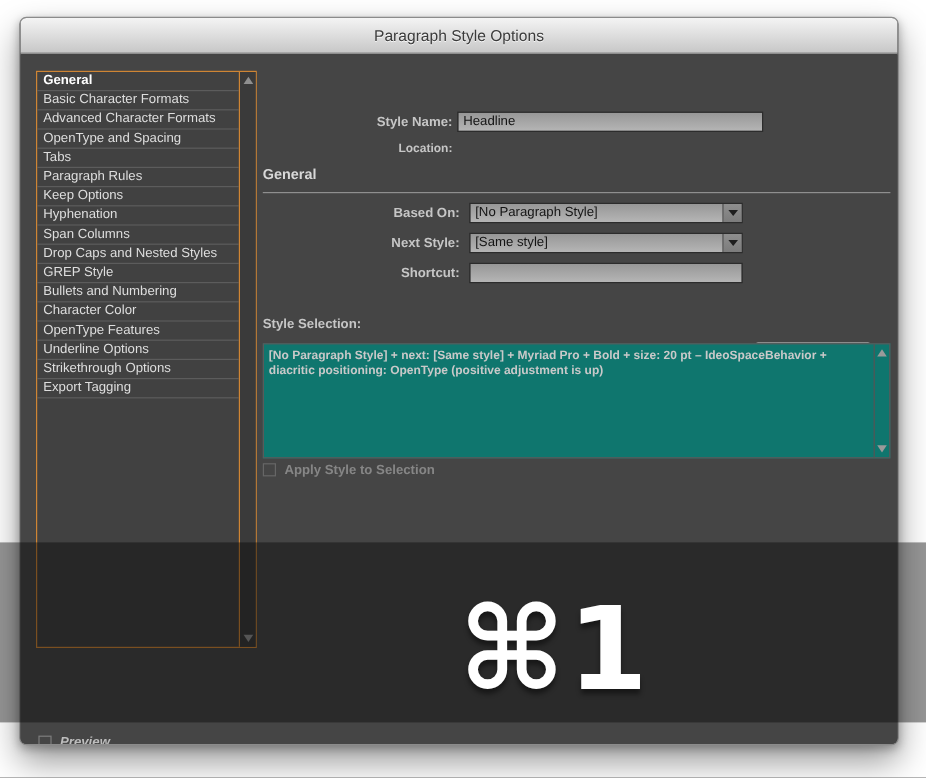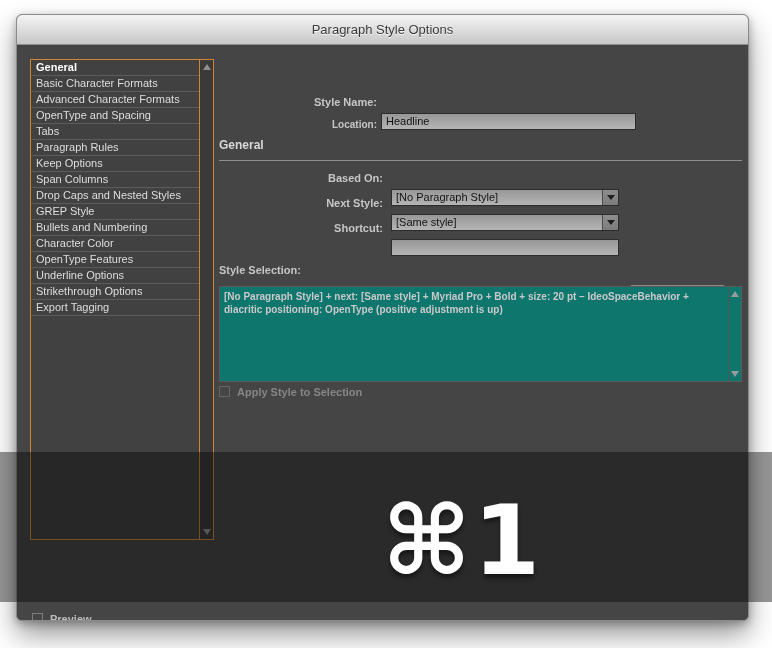--- a/index.html
+++ b/index.html
@@ -65,21 +65,21 @@
   .lbl {
     position:absolute; font-size:11px; font-weight:bold; color:#c6c6c6;
     text-align:right; white-space:nowrap;
   }
   .field {
     position:absolute; height:17px;
     background:linear-gradient(#979797,#b5b5b5);
     border:1px solid #2c2c2c;
     font-size:11px; color:#141414;
     line-height:15px; padding:0 4px;
-    white-space:nowrap; overflow:hidden;margin-top:20px;
+    white-space:nowrap; overflow:hidden;
   }
   .dropdown { display:flex; align-items:stretch; padding:0; }
   .dropdown .val { flex:1 1 auto; padding:0 4px; line-height:15px; }
   .dropdown .btn {
     flex:0 0 16px; background:linear-gradient(#8e8e8e,#7c7c7c);
     border-left:1px solid #4c4c4c;
     display:flex; align-items:center; justify-content:center;
   }
   .dropdown .btn .caret {
     width:0; height:0;
@@ -110,21 +110,21 @@
   .settings-box .tri-down { border-top-color:#9a9a9a;  left:2px; }
 
   
   .checkrow { position:absolute; display:flex; align-items:flex-start; gap:7px; }
   .checkbox {
     width:11px; height:11px; border:1px solid #7d7d7d; background:transparent;
   }
   .checkrow .cklbl { font-size:11px; font-weight:bold; }
   .checkrow.disabled .checkbox { border-color:#666; }
   .checkrow.disabled .cklbl { color:#868686; }
-  .checkrow.enabled  .cklbl { color:#bdbdbd; }
+  .checkrow.enabled  .cklbl { color:#bdbdbd;font-style:italic; }
 
   
   .push-btn {
     position:absolute; height:19px;
     background:linear-gradient(#585858,#3e3e3e);
     border:1px solid #8c8c8c; border-radius:2px;
     color:#d2d2d2; font-size:11px; font-weight:bold;
     display:flex; align-items:center; justify-content:center;
     cursor:default;
     margin-top:25px;
@@ -174,20 +174,23 @@
           <div class="row">
     <span>Tabs</span>
   </div>
           <div class="row">
     <span>Paragraph Rules</span>
   </div>
           <div class="row">
     <span>Keep Options</span>
   </div>
           <div class="row">
+    <span>Hyphenation</span>
+  </div>
+          <div class="row">
     <span>Span Columns</span>
   </div>
           <div class="row">
     <span>Drop Caps and Nested Styles</span>
   </div>
           <div class="row">
     <span>GREP Style</span>
   </div>
           <div class="row">
     <span>Bullets and Numbering</span>

